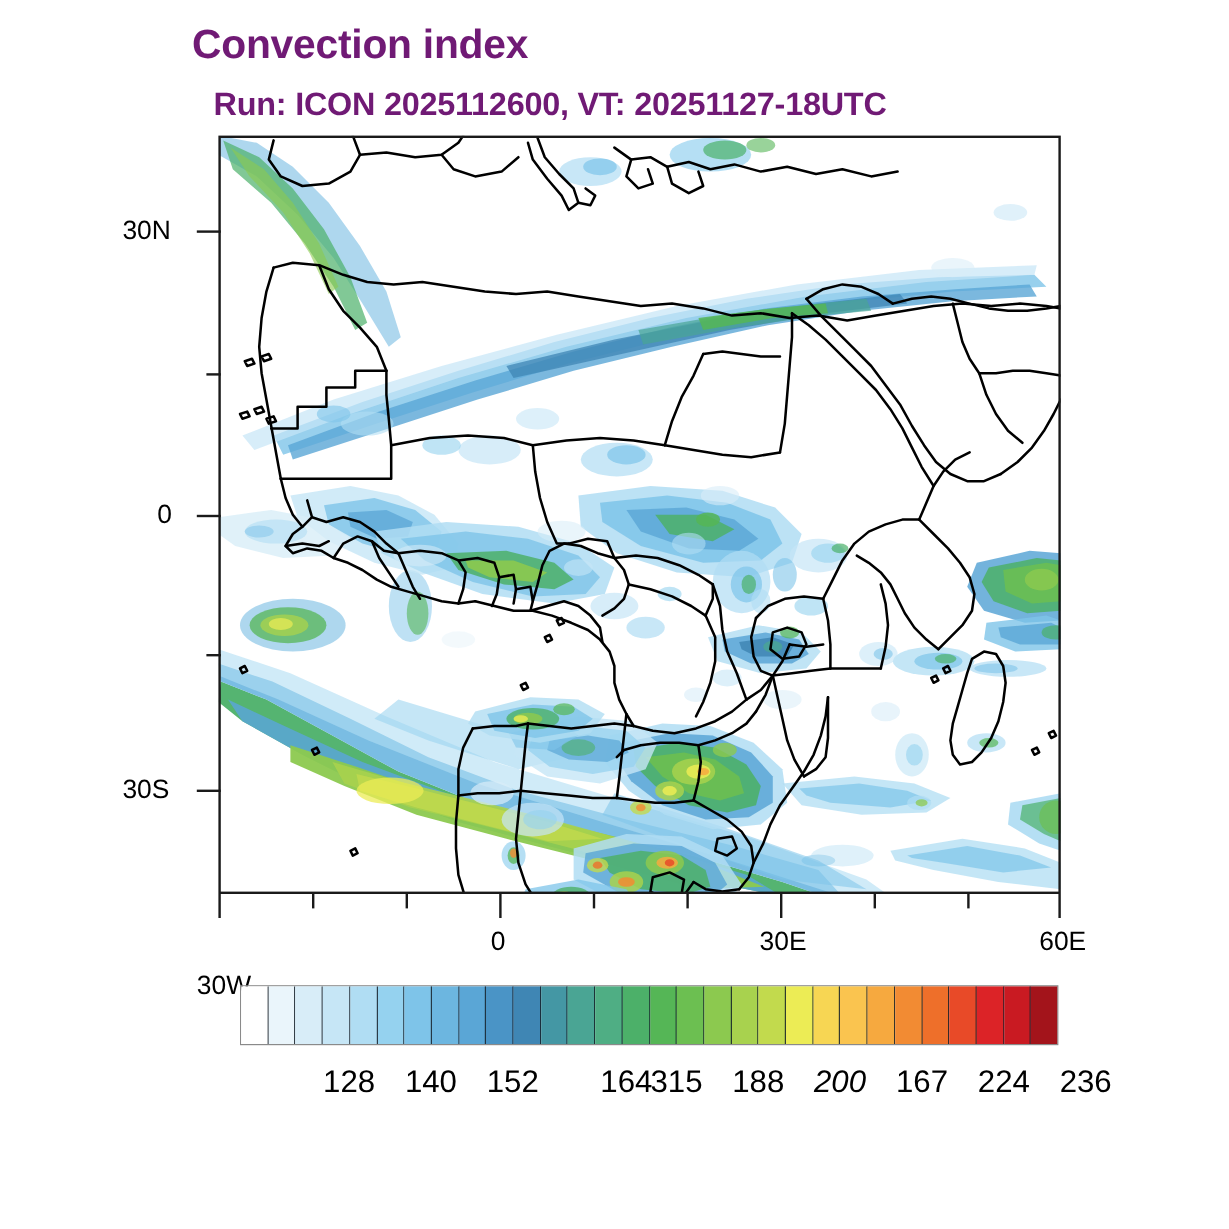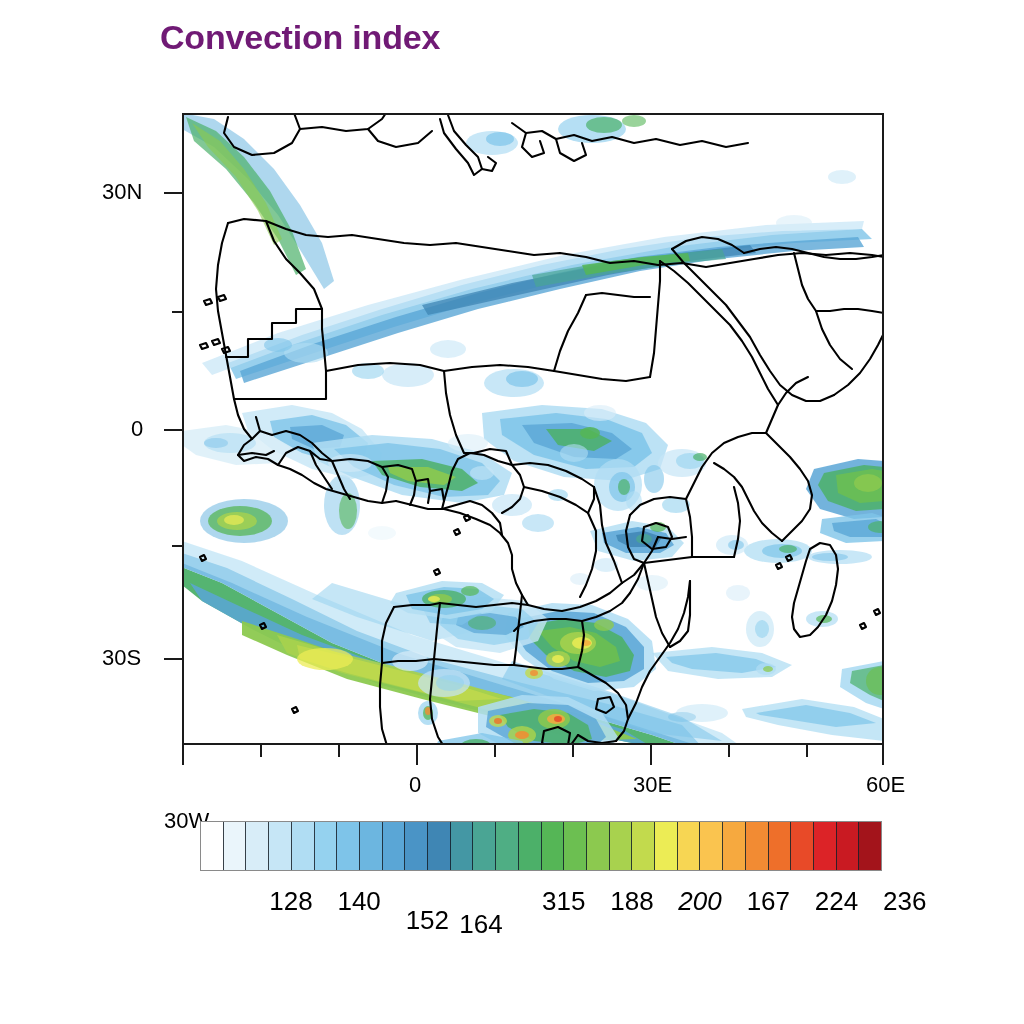--- a/index.html
+++ b/index.html
@@ -27,20 +27,21 @@
   #cbar .cell:last-child{border-right:none;}
   .cblabel{position:absolute;top:886px;color:#000;font-size:26px;
         text-align:right;transform:translateX(-50%);white-space:nowrap;}
 </style>
 </head>
 <body>
 
 <div id="root">
 
   <div class="ttl" id="title-main">Convection index</div>
+  <div class="ttl" id="title-sub">Run: ICON 2025112600,  VT: 20251127-18UTC</div>
 
   <div id="plot">
     <svg width="702" height="632" viewBox="0 0 702 632">
       <defs>
         <clipPath id="pclip">
             <rect x="0" y="0" width="702" height="632"></rect>
           </clipPath>
       </defs>
       <rect x="0" y="0" width="702" height="632" fill="#ffffff"></rect>
 
@@ -488,22 +489,22 @@
       <div class="cell" style="background: rgb(242, 139, 51);"></div>
       <div class="cell" style="background: rgb(238, 111, 42);"></div>
       <div class="cell" style="background: rgb(232, 74, 40);"></div>
       <div class="cell" style="background: rgb(220, 35, 39);"></div>
       <div class="cell" style="background: rgb(201, 26, 34);"></div>
       <div class="cell" style="background: rgb(163, 20, 27);"></div>
     </div>
   <div id="cbar-labels">
       <div class="cblabel" style="left: 290.933px;">128</div>
       <div class="cblabel" style="left: 359.133px;">140</div>
-      <div class="cblabel" style="left: 427.333px; margin-top: 19px;">152</div>
-      <div class="cblabel" style="left: 481px; margin-top: 23px;">164</div>
+      <div class="cblabel" style="left: 427.333px;">152</div>
+      <div class="cblabel" style="left: 522px;">164</div>
       <div class="cblabel" style="left: 563.733px;">315</div>
       <div class="cblabel" style="left: 631.933px;">188</div>
       <div class="cblabel" style="left: 700px; font-style: italic;">200</div>
       <div class="cblabel" style="left: 768.333px;">167</div>
       <div class="cblabel" style="left: 836.533px;">224</div>
       <div class="cblabel" style="left: 904.733px;">236</div>
     </div>
 
 </div>
 

